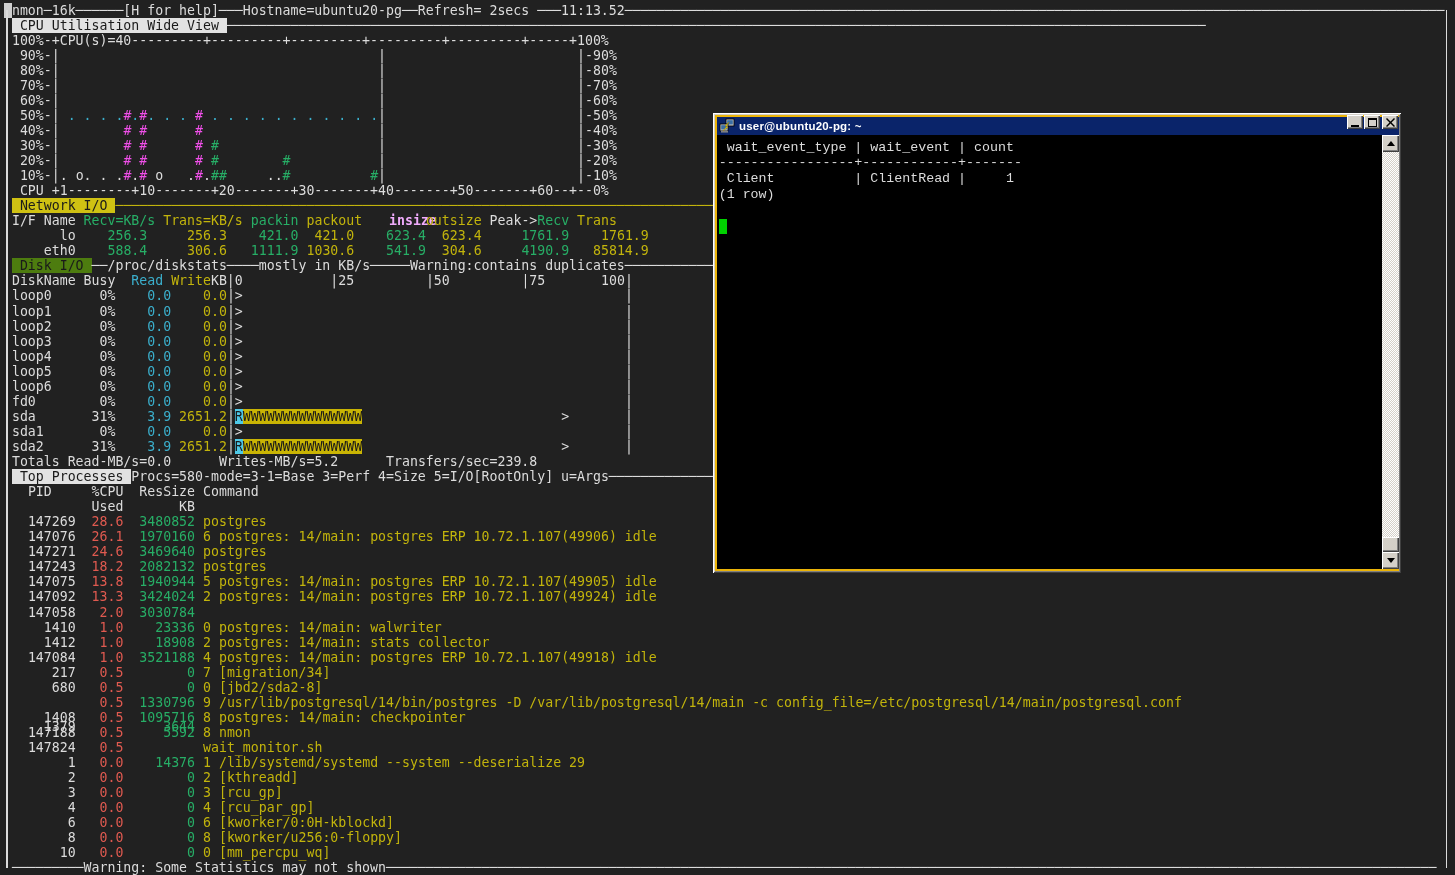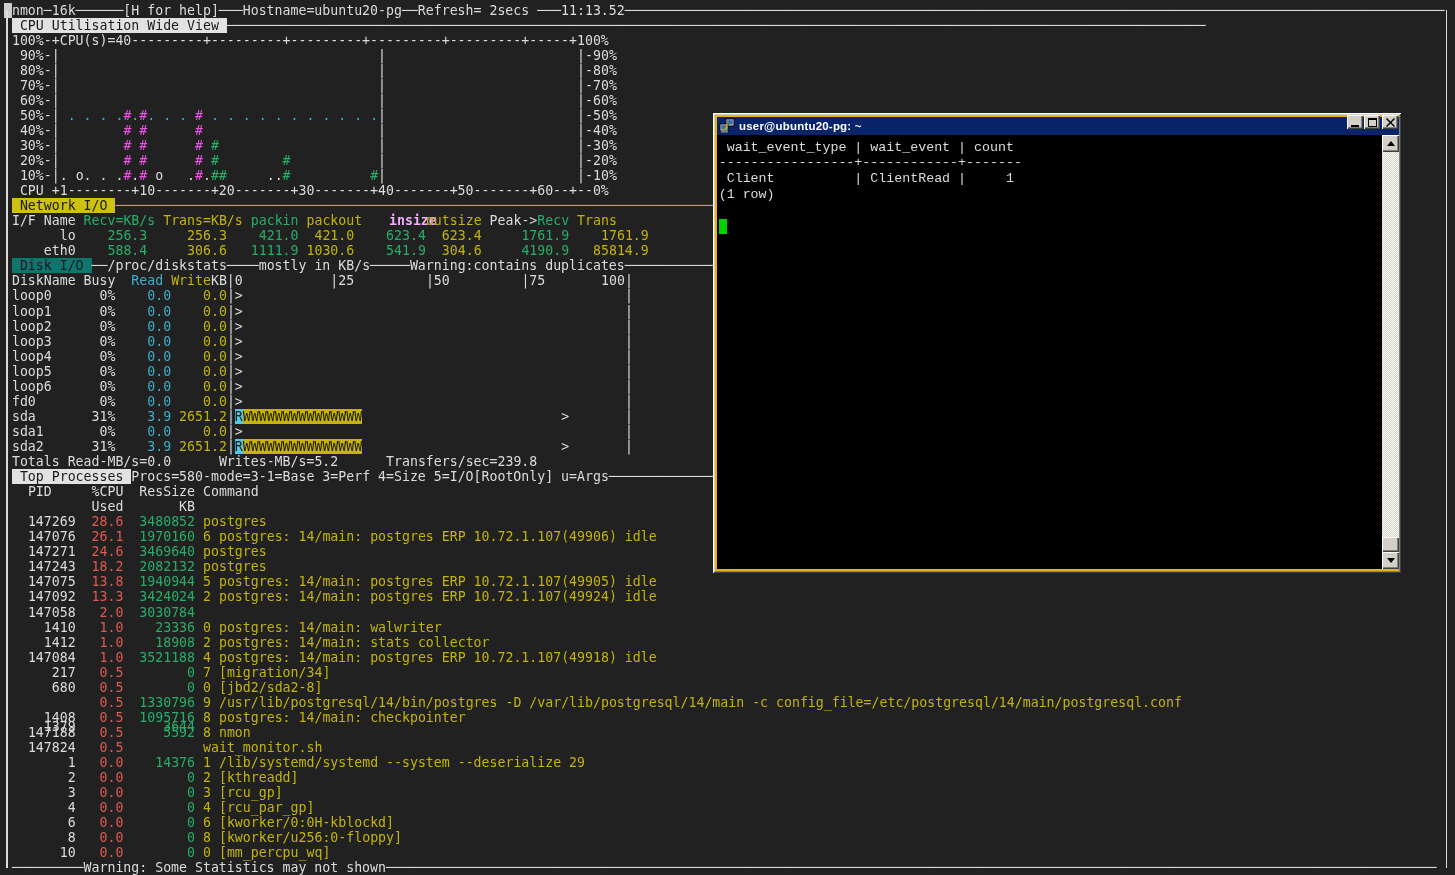--- a/index.html
+++ b/index.html
@@ -191,21 +191,21 @@
     <span class="run" style="left: 601px; top: 228.25px; color: rgb(194, 180, 12);">1761.9</span>
     <span class="run" style="left: 43.8px; top: 243.3px; color: rgb(220, 220, 220);">eth0</span>
     <span class="run" style="left: 107.48px; top: 243.3px; color: rgb(39, 174, 102);">588.4</span>
     <span class="run" style="left: 187.08px; top: 243.3px; color: rgb(194, 180, 12);">306.6</span>
     <span class="run" style="left: 250.76px; top: 243.3px; color: rgb(39, 174, 102);">1111.9</span>
     <span class="run" style="left: 306.48px; top: 243.3px; color: rgb(194, 180, 12);">1030.6</span>
     <span class="run" style="left: 386.08px; top: 243.3px; color: rgb(39, 174, 102);">541.9</span>
     <span class="run" style="left: 441.8px; top: 243.3px; color: rgb(194, 180, 12);">304.6</span>
     <span class="run" style="left: 521.4px; top: 243.3px; color: rgb(39, 174, 102);">4190.9</span>
     <span class="run" style="left: 593.04px; top: 243.3px; color: rgb(194, 180, 12);">85814.9</span>
-    <span class="run" style="left: 11.96px; top: 258.35px; color: rgb(26, 26, 26); background: #0f766e;"> Disk I/O </span>
+    <span class="run" style="left: 11.96px; top: 258.35px; color: rgb(26, 26, 26); background: #4d7c0f;"> Disk I/O </span>
     <span class="run" style="left: 91.56px; top: 258.35px; color: rgb(220, 220, 220);">──/proc/diskstats────mostly in KB/s─────Warning:contains duplicates─────────────────────────────────────────────────────────────────────────</span>
     <span class="run" style="left: 11.96px; top: 273.4px; color: rgb(220, 220, 220);">DiskName Busy</span>
     <span class="run" style="left: 131.36px; top: 273.4px; color: rgb(59, 175, 204);">Read</span>
     <span class="run" style="left: 171.16px; top: 273.4px; color: rgb(194, 180, 12);">Write</span>
     <span class="run" style="left: 210.96px; top: 273.4px; color: rgb(220, 220, 220);">KB|0</span>
     <span class="run" style="left: 330.36px; top: 273.4px; color: rgb(220, 220, 220);">|25</span>
     <span class="run" style="left: 425.88px; top: 273.4px; color: rgb(220, 220, 220);">|50</span>
     <span class="run" style="left: 521.4px; top: 273.4px; color: rgb(220, 220, 220);">|75</span>
     <span class="run" style="left: 601px; top: 273.4px; color: rgb(220, 220, 220);">100|</span>
     <span class="run" style="left: 11.96px; top: 288.45px; color: rgb(220, 220, 220);">loop0</span>

